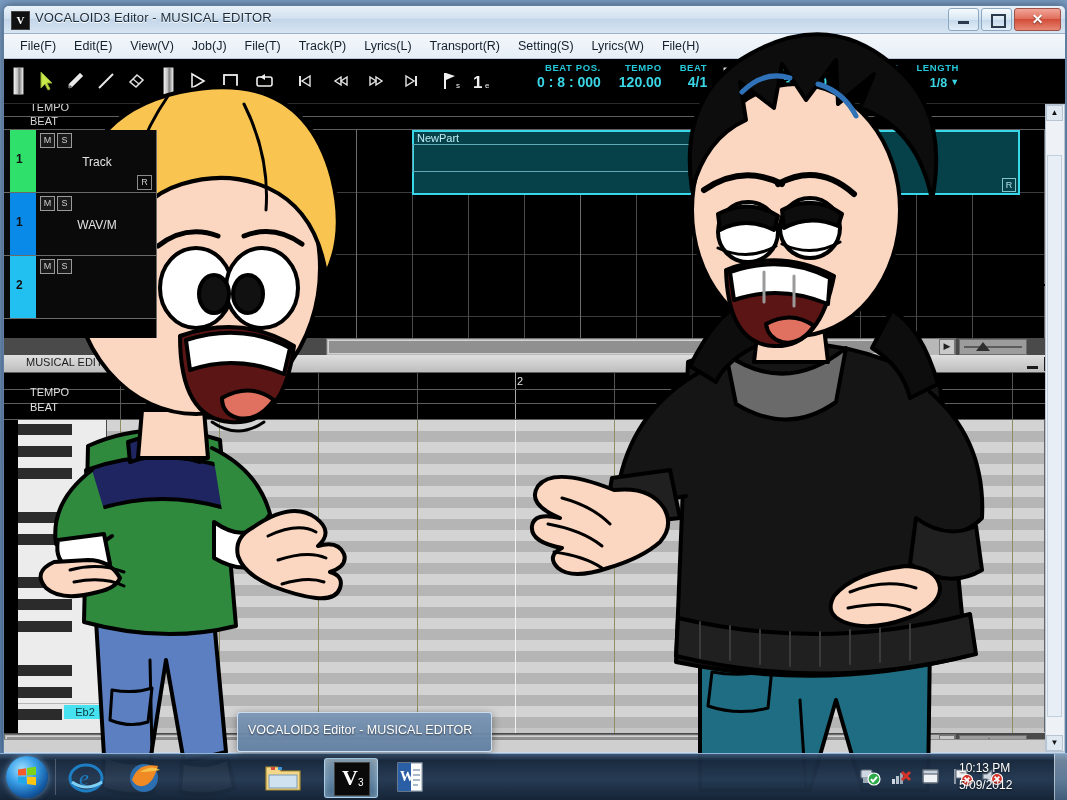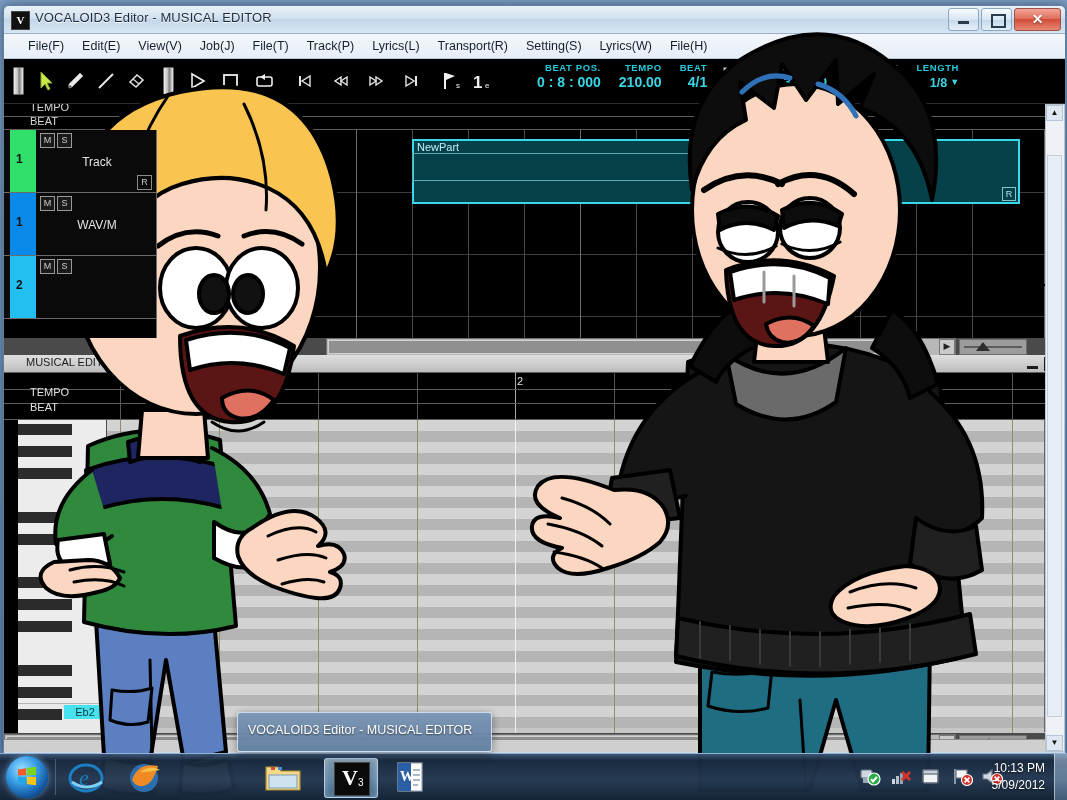--- a/index.html
+++ b/index.html
@@ -34,21 +34,21 @@
     background:linear-gradient(180deg,#f2a598,#e0705e 45%,#d24d38 50%,#e78775);}
   .wbtn .gmin{position:absolute;left:9px;top:12px;width:11px;height:3px;background:#2b3b4d;}
   .wbtn .gmax{position:absolute;left:9px;top:5px;width:11px;height:10px;
     border:2px solid #2b3b4d;}
   .wbtn .gx{position:absolute;left:0;top:0;width:100%;height:100%;
     color:#fff;font-size:14px;font-weight:bold;text-align:center;line-height:21px;
     text-shadow:0 1px 1px rgba(0,0,0,.5);}
 
   
   .menubar{height:24px;background:linear-gradient(180deg,#f3f7fb,#e6eef6);
-    border-bottom:1px solid #b9c8d8;display:flex;align-items:center;padding-left:15px;}
+    border-bottom:1px solid #b9c8d8;display:flex;align-items:center;padding-left:7px;}
   .menuitem{font-size:12.5px;color:#14202c;padding:3px 9px;cursor:default;white-space:nowrap;}
 
   
   .toolbar{height:44px;background:#000;display:flex;align-items:center;
     border-bottom:1px solid #2b2b2b;position:relative;}
   .grip{width:9px;height:26px;margin:0 7px 0 9px;flex:none;
     background:linear-gradient(90deg,#efefef,#b9b9b9 45%,#777 55%,#e9e9e9);
     border:1px solid #666;border-radius:1px;}
   .tool{width:30px;height:30px;flex:none;position:relative;}
   .tool svg{position:absolute;left:0;top:0;}
@@ -80,21 +80,21 @@
     color:#cfcfcf;font-size:9px;line-height:13px;text-align:center;}
   .trk .tname{position:absolute;left:40px;right:6px;top:25px;text-align:center;
     font-size:12px;color:#e3e3e3;overflow:hidden;white-space:nowrap;}
   .trk .rbtn{position:absolute;right:4px;bottom:2px;width:13px;height:13px;
     border:1px solid #8a8a8a;color:#c9c9c9;font-size:9px;line-height:13px;text-align:center;}
   .tp-grid{position:absolute;left:152px;top:26px;right:20px;bottom:0;background:#000;overflow:hidden;}
   .tp-gridrow{position:absolute;left:0;right:0;height:62px;border-bottom:1px solid #3c3c3c;}
   .tick{position:absolute;top:0;bottom:0;width:1px;background:#4a4a4a;}
   .tick.bar{background:#6e6e6e;}
   .playhead{position:absolute;top:0;bottom:0;width:2px;background:#2fe0ea;}
-  .part{position:absolute;background:#06414a;border:2px solid #39d7e8;margin-top:9px;}
+  .part{position:absolute;background:#06414a;border:2px solid #39d7e8;}
   .part .pname{position:absolute;left:3px;top:0px;font-size:11px;color:#bfeef4;}
   .part .inner{position:absolute;border:1px solid #5fa9b4;}
   .part .rmark{position:absolute;right:2px;bottom:1px;width:12px;height:12px;
     border:1px solid #7fc6cf;color:#aee3ea;font-size:9px;line-height:12px;text-align:center;}
 
   
   .sbv{position:absolute;width:17px;background:#3a3a3a;border:1px solid #666;}
   .sbv .arw{position:absolute;left:0;width:15px;height:14px;background:#7a7a7a;
     border:1px solid #aaa;color:#111;font-size:8px;text-align:center;line-height:13px;}
   .sbv .thumb{position:absolute;left:1px;width:13px;background:#8e8e8e;border:1px solid #c4c4c4;}
@@ -139,21 +139,21 @@
     border-top:1px solid #8fb4d8;}
   .startorb{position:absolute;left:6px;top:2px;width:42px;height:42px;border-radius:50%;
     background:radial-gradient(circle at 38% 32%,#9fe0ff 0%,#3aa0e8 36%,#1257a0 70%,#06305e 100%);
     box-shadow:0 0 6px rgba(140,200,255,.6);}
   .orbflag{position:absolute;left:11px;top:10px;width:20px;height:20px;}
   .tb-sep{position:absolute;top:5px;width:1px;height:36px;background:rgba(255,255,255,.22);}
   .tbbtn{position:absolute;top:4px;width:52px;height:38px;border-radius:3px;}
   .tbbtn.active{background:linear-gradient(180deg,rgba(200,235,255,.55),rgba(120,185,235,.45));
     border:1px solid rgba(190,225,250,.8);box-shadow:inset 0 0 6px rgba(255,255,255,.35);}
   .tray{position:absolute;right:0;top:0;height:46px;}
-  .clock{position:absolute;right:22px;top:6px;width:86px;text-align:right;color:#fff;
+  .clock{position:absolute;right:22px;top:6px;width:86px;text-align:left;color:#fff;
     font-size:12px;line-height:17px;text-shadow:0 1px 2px rgba(0,0,0,.7);}
   .showdesk{position:absolute;right:0;top:0;width:12px;height:46px;
     background:linear-gradient(180deg,rgba(190,215,240,.55),rgba(120,160,200,.45));
     border-left:1px solid rgba(255,255,255,.5);}
 
   
   .preview{position:absolute;left:237px;top:712px;width:253px;height:38px;
     background:linear-gradient(180deg,rgba(122,150,182,.95),rgba(96,126,160,.95));
     border:1px solid rgba(220,235,250,.85);border-radius:3px;
     box-shadow:0 2px 8px rgba(0,0,0,.4);}
@@ -282,21 +282,21 @@
           </svg>
       </div>
 
       <div class="readout" style="margin-left:22px">
         <div class="rcol">
           <div class="rlab">BEAT POS.</div>
           <div class="rval">0 : 8 : 000</div>
         </div>
         <div class="rcol">
           <div class="rlab">TEMPO</div>
-          <div class="rval">210.00</div>
+          <div class="rval">120.00</div>
         </div>
         <div class="rcol">
           <div class="rlab">BEAT</div>
           <div class="rval">4/1</div>
         </div>
       </div>
 
       <div class="grip" style="margin-left:16px"></div>
 
       <div class="readout" style="margin-left:4px">

